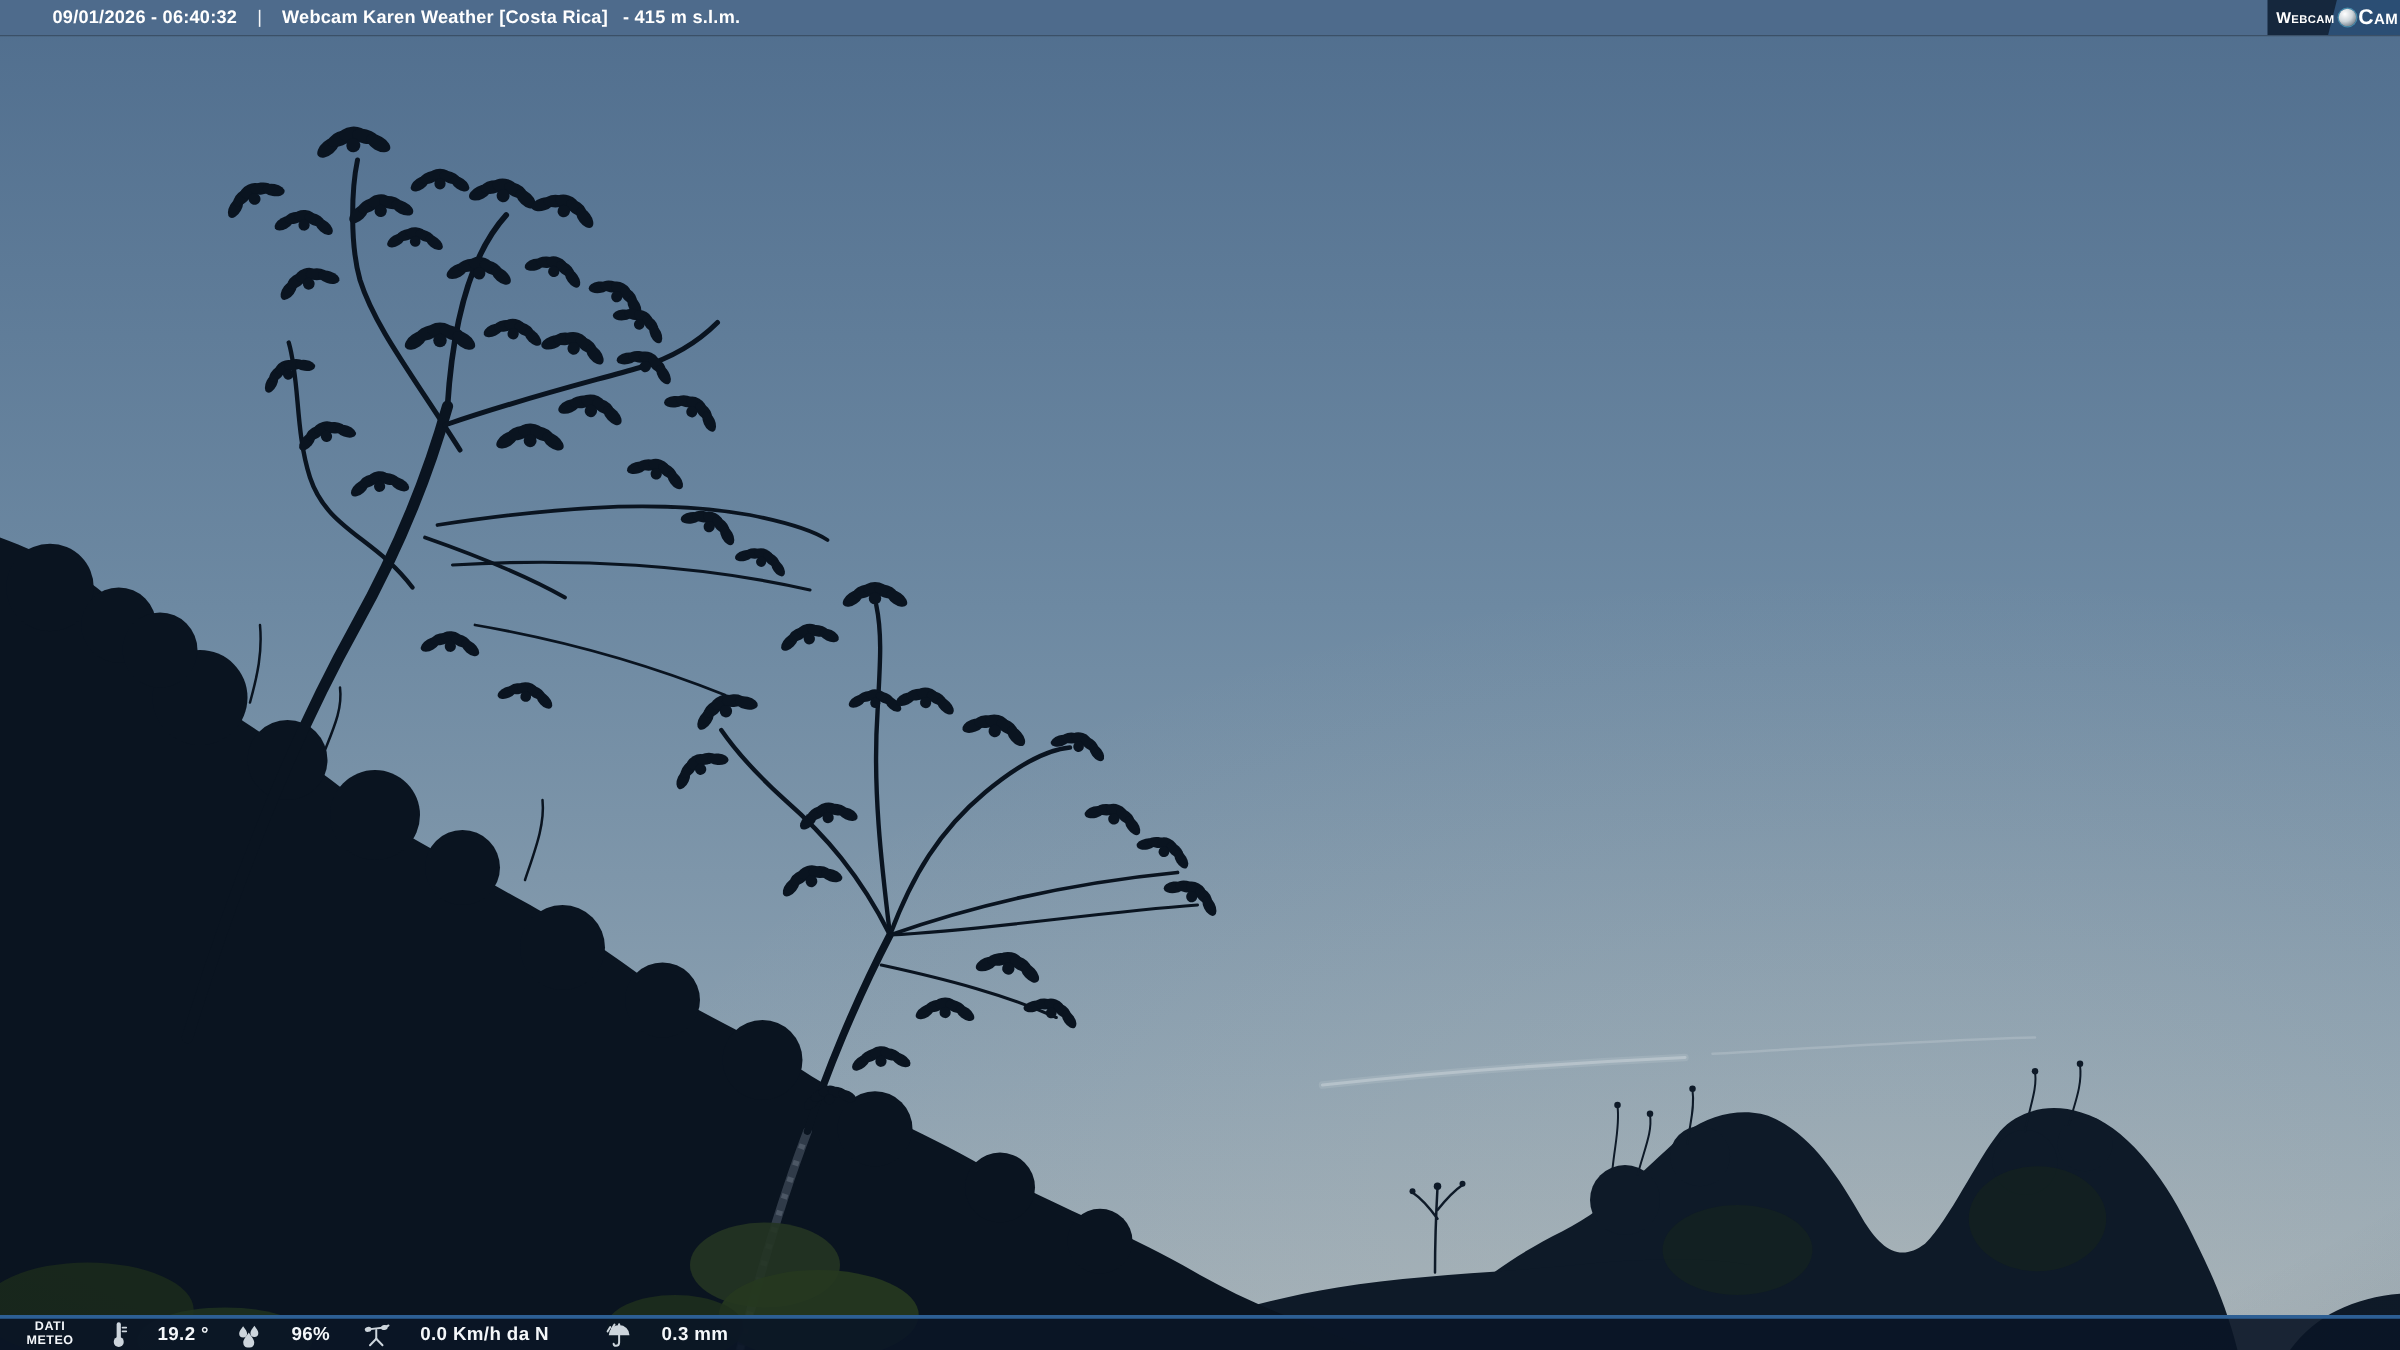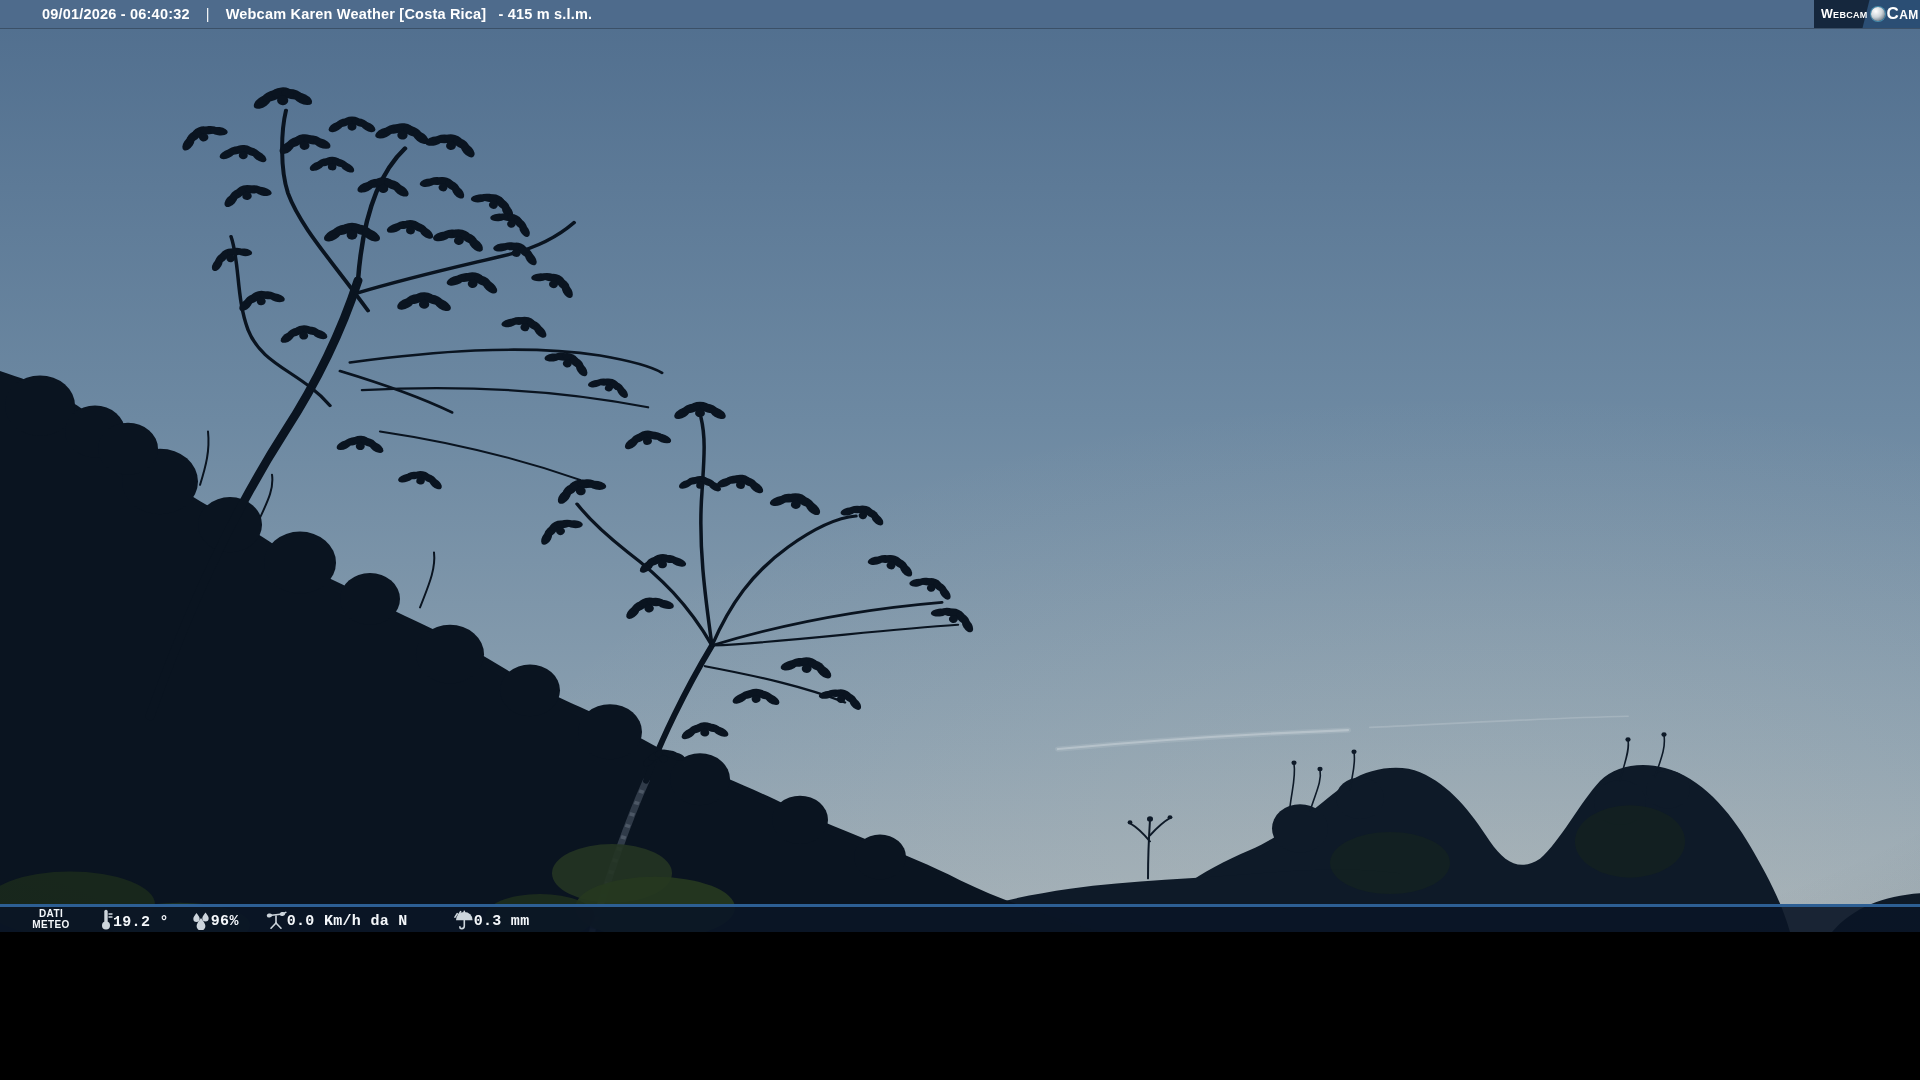--- a/index.html
+++ b/index.html
@@ -3,21 +3,21 @@
 <meta charset="utf-8">
 <style>
   :root{
     --bar:#4e6b8c; --logo-bg:#15273d; --logo-accent:#2b4e74;
     --bottom-bar:rgba(10,21,38,0.9); --accent-line:#2d5f94; --icon-col:#cdd5dc;
     --sky-top:#506e8e; --sky-mid:#6d89a2; --sky-low:#8ba0b0; --sky-horizon:#9fadb6;
     --sil:#0a1420; --sil-soft:#0e1a28; --contrail:rgba(255,255,255,0.32);
   }
   html,body{margin:0;padding:0;width:1920px;height:1080px;overflow:hidden;background:#000;
     font-family:"Liberation Sans",sans-serif;}
-  .stage{position:relative;width:1920px;height:932px;overflow:hidden;}
+  .stage{position:relative;width:1920px;height:1080px;overflow:hidden;}
   .scene{position:absolute;inset:0;width:100%;height:100%;display:block;}
 
   
   .topbar{position:absolute;top:0;left:0;right:0;height:28px;background:var(--bar);
     display:flex;align-items:center;color:#fff;font-size:14.5px;font-weight:700;
     letter-spacing:.2px;box-shadow:0 1px 0 rgba(0,0,0,.28);z-index:5;}
   .topbar-left{padding-left:42px;display:flex;align-items:baseline;white-space:nowrap;}
   .sep{margin:0 16px;font-weight:400;opacity:.95;}
   .altitude{margin-left:12px;}
   .logo{position:absolute;right:0;top:0;height:28px;width:106px;background:var(--logo-bg);
@@ -31,23 +31,23 @@
     box-shadow:0 0 0 1px rgba(90,190,215,.55);flex:0 0 auto;}
   .logo-cam{position:relative;font-variant:small-caps;font-size:17px;font-weight:700;
     letter-spacing:.3px;color:#fff;}
 
   
   .bottombar{position:absolute;left:0;right:0;bottom:0;height:25px;
     border-top:3px solid var(--accent-line);background:var(--bottom-bar);
     display:flex;align-items:center;color:#f4f7fa;font-weight:700;font-size:15px;
     letter-spacing:.3px;z-index:5;}
   .dati{width:80px;text-align:center;font-size:10px;line-height:10.5px;
-    letter-spacing:.4px;font-weight:700;padding-left:11px;}
+    letter-spacing:.4px;font-weight:700;}
   .dati span{display:block;}
-  .metric{display:flex;align-items:flex-end;gap:0;white-space:nowrap;font-family:Liberation Mono, monospace;}
+  .metric{display:flex;align-items:center;gap:24px;white-space:nowrap;}
   .metric svg{display:block;flex:0 0 auto;}
   .m-temp{margin-left:8px}.m-hum{margin-left:22px}.m-wind{margin-left:26px}.m-rain{margin-left:46px}
 </style>
 </head>
 <body>
 
 <div class="stage">
 
   <svg class="scene" viewBox="0 0 1920 1080" preserveAspectRatio="none">
     <defs>

